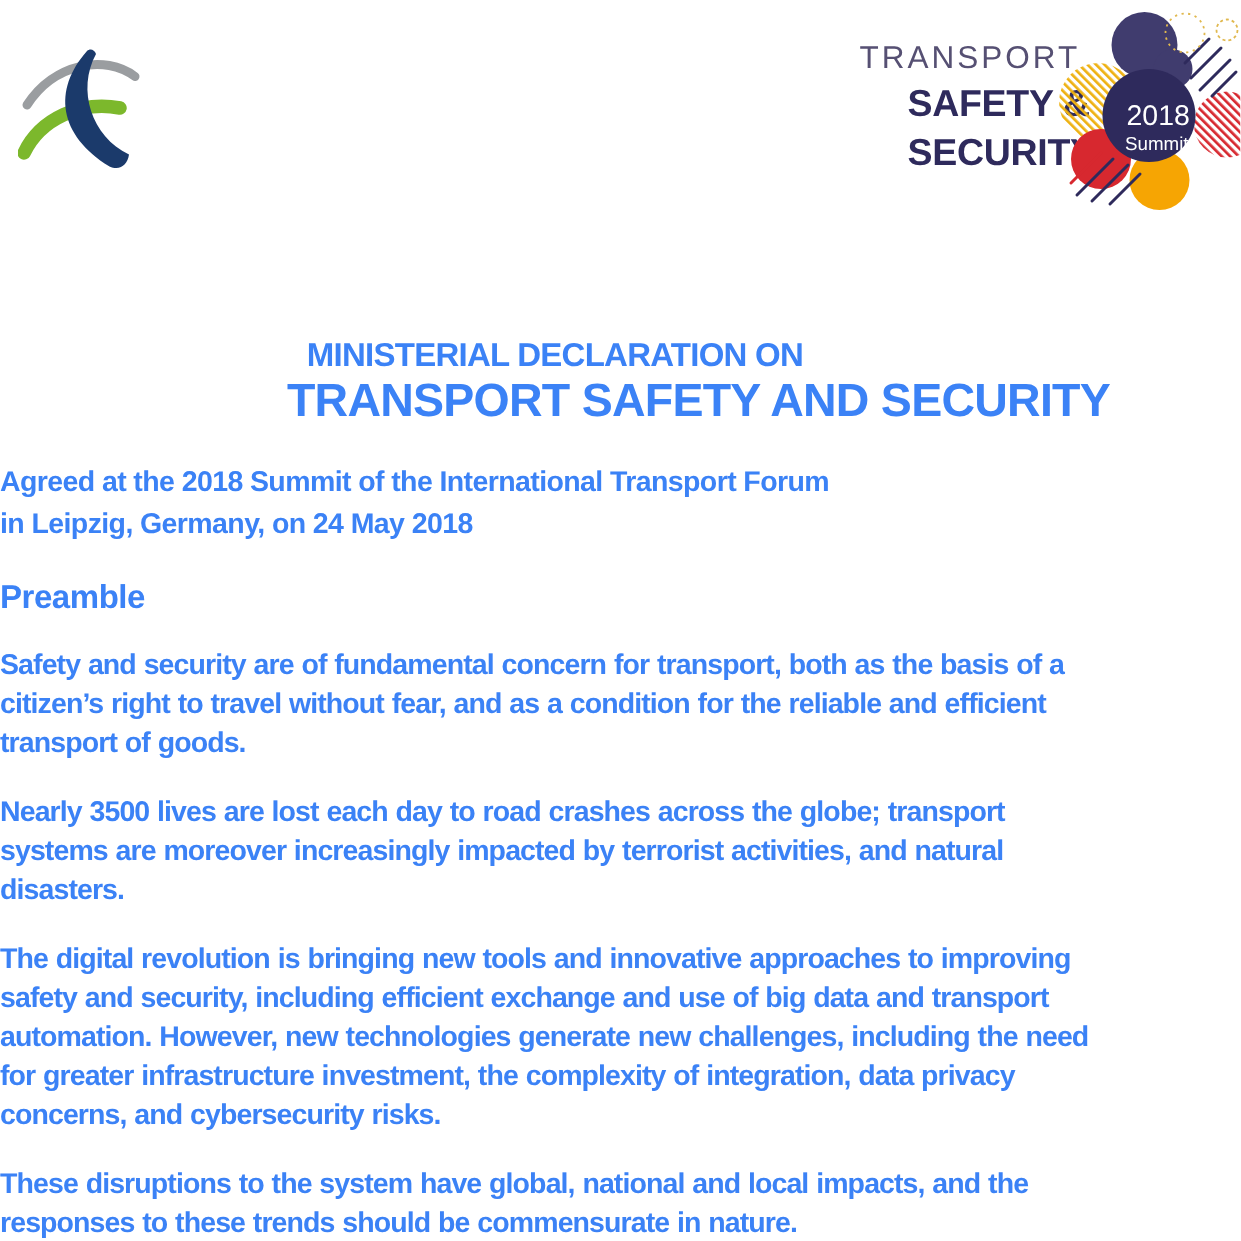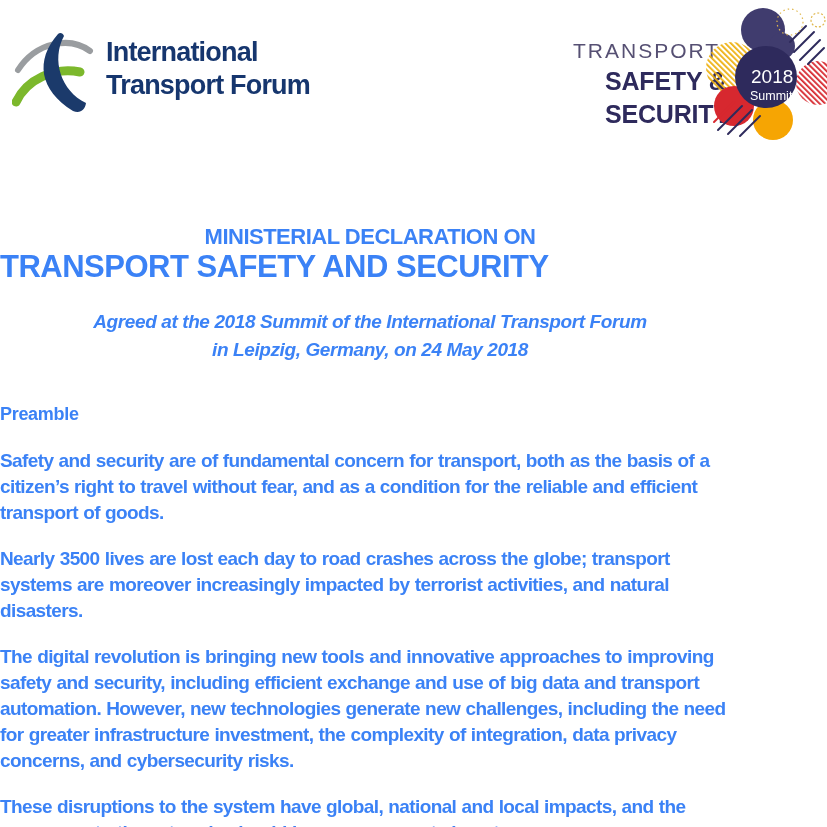--- a/index.html
+++ b/index.html
@@ -8,52 +8,48 @@
     font-family:"Liberation Sans","DejaVu Sans",sans-serif;
     -webkit-font-smoothing:antialiased;
   }
   .page{position:absolute;inset:0;background:#fff;}
 
   
   .itf-logo{position:absolute;left:12px;top:28px;display:flex;align-items:flex-start;}
   .itf-icon{width:92px;height:88px;display:block;}
   .itf-wordmark{margin-left:2px;margin-top:8px;color:#16366e;font-weight:700;
     font-size:27px;line-height:33px;letter-spacing:-0.8px;white-space:nowrap;}
-  .summit-text{position:absolute;left:573px;top:36px;white-space:nowrap;}
+  .summit-text{position:absolute;left:573px;top:24px;white-space:nowrap;}
   .summit-line1{font-size:21px;font-weight:400;letter-spacing:2px;color:#565073;line-height:29px;}
   .summit-line2,.summit-line3{font-size:25px;font-weight:700;letter-spacing:-0.2px;color:#2e2a5c;line-height:33px;margin-left:32px;}
   .summit-badge{position:absolute;left:700px;top:8px;width:127px;height:134px;}
   .badge-year{font-family:"Liberation Sans","DejaVu Sans",sans-serif;font-size:19px;fill:#ffffff;}
   .badge-label{font-family:"Liberation Sans","DejaVu Sans",sans-serif;font-size:12.5px;fill:#ffffff;}
 
   
   main{position:absolute;left:0;top:224px;width:740px;color:#3b82f6;}
   .title-line1{font-size:22px;font-weight:700;text-align:center;letter-spacing:-0.5px;line-height:26px;}
-  .title-line2{font-size:31px;font-weight:700;text-align:left;letter-spacing:-0.5px;line-height:33px;}
-  .subtitle{margin-top:25px;font-size:19px;font-weight:700;text-align:center;
-    letter-spacing:-0.4px;line-height:28px;font-style:italic;}
-  .section-heading{margin-top:37px;font-size:18px;font-weight:700;letter-spacing:-0.3px;line-height:27px;}
+  .title-line2{font-size:31px;font-weight:700;text-align:right;letter-spacing:-0.5px;line-height:33px;}
+  .subtitle{margin-top:25px;font-size:19px;font-weight:700;
+    letter-spacing:-0.4px;line-height:28px;}
+  .section-heading{margin-top:20px;font-size:22px;font-weight:700;letter-spacing:-0.3px;line-height:27px;}
   p.body-par{margin:20px 0 0 0;font-size:19px;font-weight:700;letter-spacing:-0.6px;
     line-height:26px;word-spacing:0.5px;}
 </style>
 </head>
 <body>
 
 <div class="page">
 
   <div class="itf-logo">
     <svg class="itf-icon" viewBox="0 0 92 88" aria-hidden="true">
       <path d="M6 42 C 24 14, 58 8, 78 23" fill="none" stroke="#9a9da0" stroke-width="6" stroke-linecap="round"></path>
       <path d="M4 74 C 15 51, 42 39, 68 44" fill="none" stroke="#7cb82c" stroke-width="9" stroke-linecap="round"></path>
       <path d="M46 6 C 23 32, 27 62, 61 83 C 68 86, 73 82, 74 75 C 49 63, 39 32, 52 8 C 51 5, 48 4, 46 6 Z" fill="#1b3a6b"></path>
     </svg>
-    <div class="itf-wordmark">
-      <div>International</div>
-      <div>Transport Forum</div>
-    </div>
   </div>
 
   <div class="summit-text">
     <div class="summit-line1">TRANSPORT</div>
     <div class="summit-line2">SAFETY &amp;</div>
     <div class="summit-line3">SECURITY</div>
   </div>
 
   <svg class="summit-badge" viewBox="0 0 127 134" aria-hidden="true">
     <defs>

